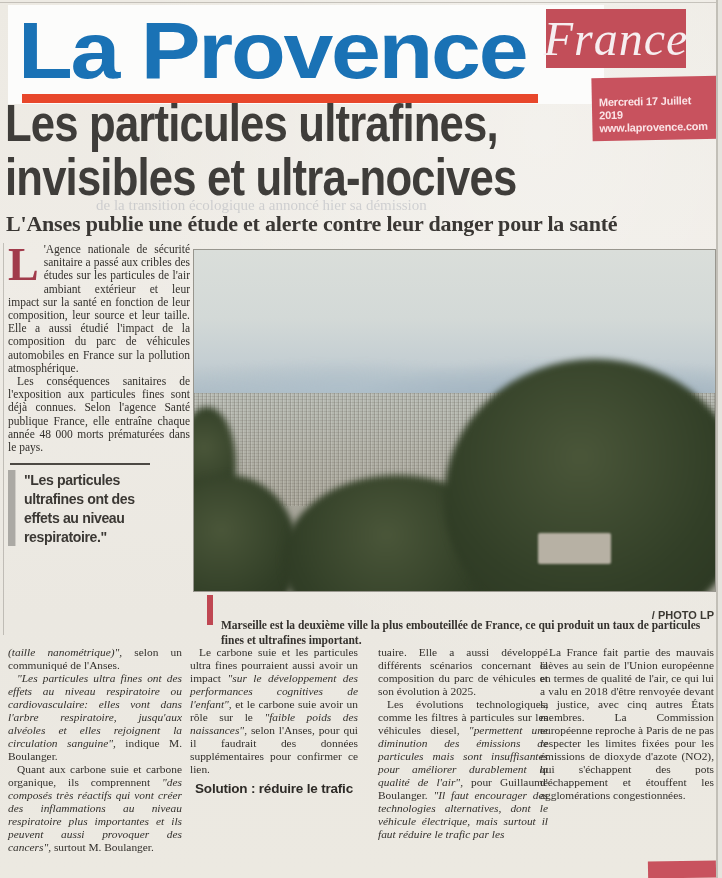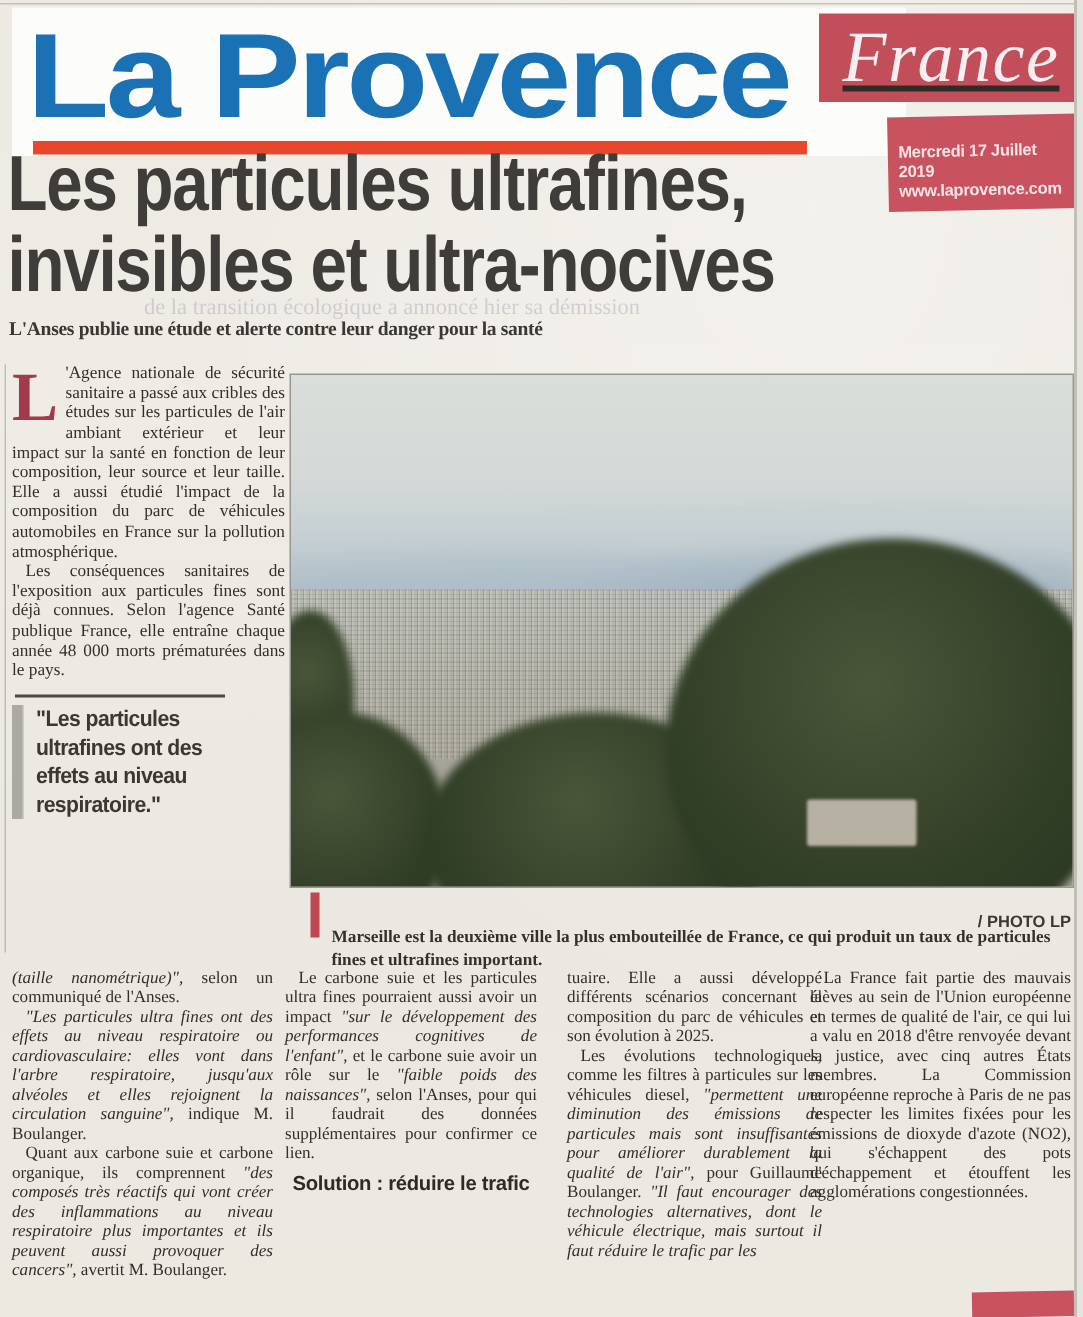--- a/index.html
+++ b/index.html
@@ -12,38 +12,38 @@
   .page-edge{position:absolute;left:716px;top:0;width:2px;height:878px;background:#c2bfb7;}
   .page-edge-light{position:absolute;left:718px;top:0;width:4px;height:878px;background:#e6e4de;}
   .col-edge{position:absolute;left:3px;top:243px;width:1px;height:392px;background:rgba(90,85,80,.30);}
 
   
   .logo-block{position:absolute;left:8px;top:5px;width:596px;height:99px;background:#fcfcfb;}
   .logo-text{position:absolute;left:10px;top:6px;font-family:"Liberation Sans",sans-serif;
     font-weight:700;font-size:80px;line-height:80px;letter-spacing:-2px;color:var(--masthead_blue,#1a72b5);
     transform:scaleX(1.12);transform-origin:left top;white-space:nowrap;}
   .logo-underline{position:absolute;left:14px;top:89px;width:516px;height:9px;background:var(--masthead_underline,#e8472b);}
-  .section-banner{position:absolute;left:546px;top:9px;width:176px;height:59px;background:var(--banner_red,#c24e59);
-    display:flex;align-items:center;justify-content:center;text-decoration:underline;}
+  .section-banner{position:absolute;left:546px;top:9px;width:140px;height:59px;background:var(--banner_red,#c24e59);
+    display:flex;align-items:center;justify-content:center;}
   .section-banner span{font-family:"Liberation Serif",serif;font-style:italic;font-size:48px;
     color:#f6eef0;letter-spacing:1px;}
   .date-box{position:absolute;left:592px;top:77px;width:126px;height:63px;background:var(--date_red,#c8525e);
     transform:rotate(-1.2deg);display:flex;flex-direction:column;justify-content:flex-end;
     padding:4px 5px 6px 7px;box-sizing:border-box;}
   .date-box div{font-family:"Liberation Sans",sans-serif;font-weight:700;font-size:11px;
     line-height:13px;color:rgba(255,240,242,.92);letter-spacing:-.2px;}
 
   
   .headline{position:absolute;left:5px;top:96px;width:690px;font-family:"Liberation Sans",sans-serif;
     font-weight:700;font-size:52px;line-height:54px;letter-spacing:-1px;color:var(--headline_gray,#3f3d3a);
     transform:scaleX(.84);transform-origin:left top;white-space:nowrap;}
   .ghost-line{position:absolute;left:96px;top:197px;font-size:15px;color:#55607a;opacity:.22;
     filter:blur(.4px);white-space:nowrap;text-align:center;}
   .subheadline{position:absolute;left:6px;top:211px;font-family:"Liberation Serif",serif;
-    font-weight:700;font-size:13px;letter-spacing:-.2px;color:#3a3734;white-space:nowrap;}
+    font-weight:700;font-size:22px;letter-spacing:-.2px;color:#3a3734;white-space:nowrap;}
 
   
   .bodytext p{margin:0;font-family:"Liberation Serif",serif;font-size:11.5px;line-height:13.2px;
     text-align:justify;color:#322f2b;-webkit-hyphens:auto;hyphens:auto;}
   .bodytext p.indent{text-indent:9px;}
   .bodytext .it{font-style:italic;}
   .bodytext p.subhead{font-family:"Liberation Sans",sans-serif;font-weight:700;font-size:13.5px;
     line-height:15px;letter-spacing:-.2px;color:#2e2b27;text-align:center;margin:5px 0 2px;text-indent:0;}
   .dropcap{float:left;font-family:"Liberation Serif",serif;font-weight:700;font-size:46px;
     line-height:40px;color:var(--dropcap_red,#a13b4b);margin:2px 5px 0 0;}
@@ -151,21 +151,21 @@
 
   <div class="caption">
     <div class="caption-bar"></div>
     <div class="caption-text">Marseille est la deuxième ville la plus embouteillée de France, ce qui produit un taux de particules fines et ultrafines important.</div>
     <div class="caption-credit">/ PHOTO LP</div>
   </div>
 
   <div class="bcol c1 bodytext">
       <p><span class="it">(taille nanométrique)",</span><span> selon un communiqué de l'Anses.</span></p>
       <p class="indent"><span class="it">"Les particules ultra fines ont des effets au niveau respiratoire ou cardiovasculaire: elles vont dans l'arbre respiratoire, jusqu'aux alvéoles et elles rejoignent la circulation sanguine", </span><span>indique M. Boulanger.</span></p>
-      <p class="indent"><span>Quant aux carbone suie et carbone organique, ils comprennent </span><span class="it">"des composés très réactifs qui vont créer des inflammations au niveau respiratoire plus importantes et ils peuvent aussi provoquer des cancers", </span><span>avertit M. Boulanger.</span></p>
+      <p class="indent"><span>Quant aux carbone suie et carbone organique, ils comprennent </span><span class="it">"des composés très réactifs qui vont créer des inflammations au niveau respiratoire plus importantes et ils peuvent aussi provoquer des cancers", </span><span>surtout M. Boulanger.</span></p>
     </div>
   <div class="bcol c2 bodytext">
       <p class="indent"><span>Le carbone suie et les particules ultra fines pourraient aussi avoir un impact </span><span class="it">"sur le développement des performances cognitives de l'enfant"</span><span>, et le carbone suie avoir un rôle sur le </span><span class="it">"faible poids des naissances"</span><span>, selon l'Anses, pour qui il faudrait des données supplémentaires pour confirmer ce lien.</span></p>
       <p class="subhead">Solution : réduire le trafic</p>
     </div>
   <div class="bcol c3 bodytext">
       <p><span>tuaire. Elle a aussi développé différents scénarios concernant la composition du parc de véhicules et son évolution à 2025.</span></p>
       <p class="indent"><span>Les évolutions technologiques, comme les filtres à particules sur les véhicules diesel, </span><span class="it">"permettent une diminution des émissions de particules mais sont insuffisantes pour améliorer durablement la qualité de l'air"</span><span>, pour Guillaume Boulanger. </span><span class="it">"Il faut encourager des technologies alternatives, dont le véhicule électrique, mais surtout il faut réduire le trafic par les</span></p>
     </div>
   <div class="bcol c4 bodytext">

